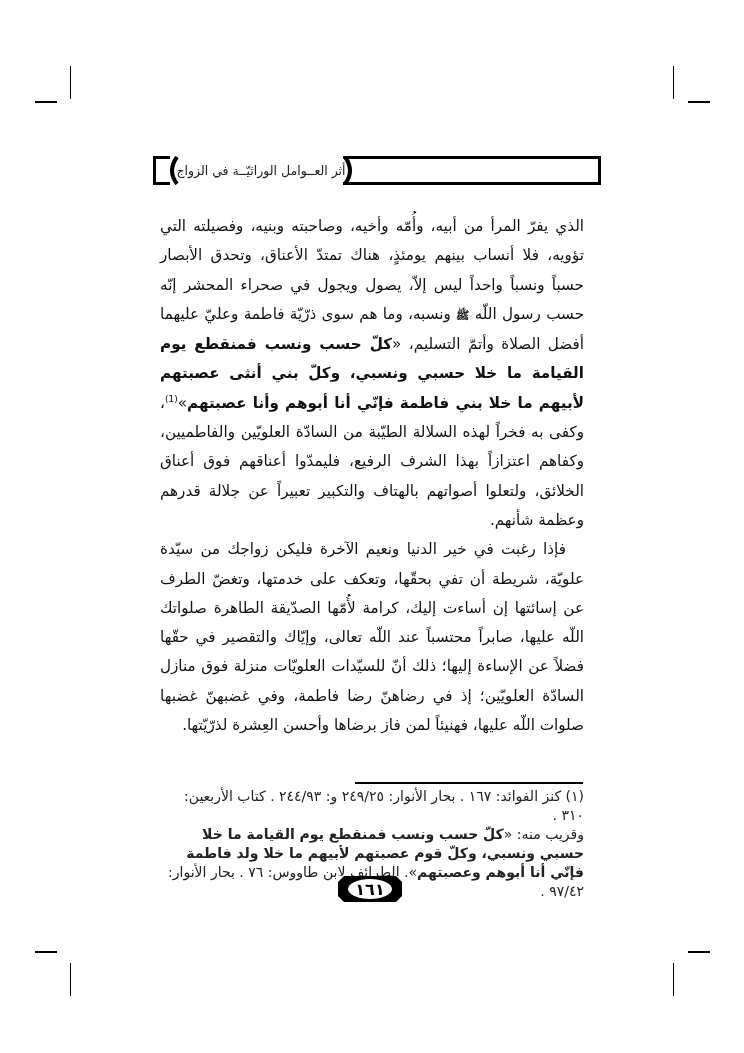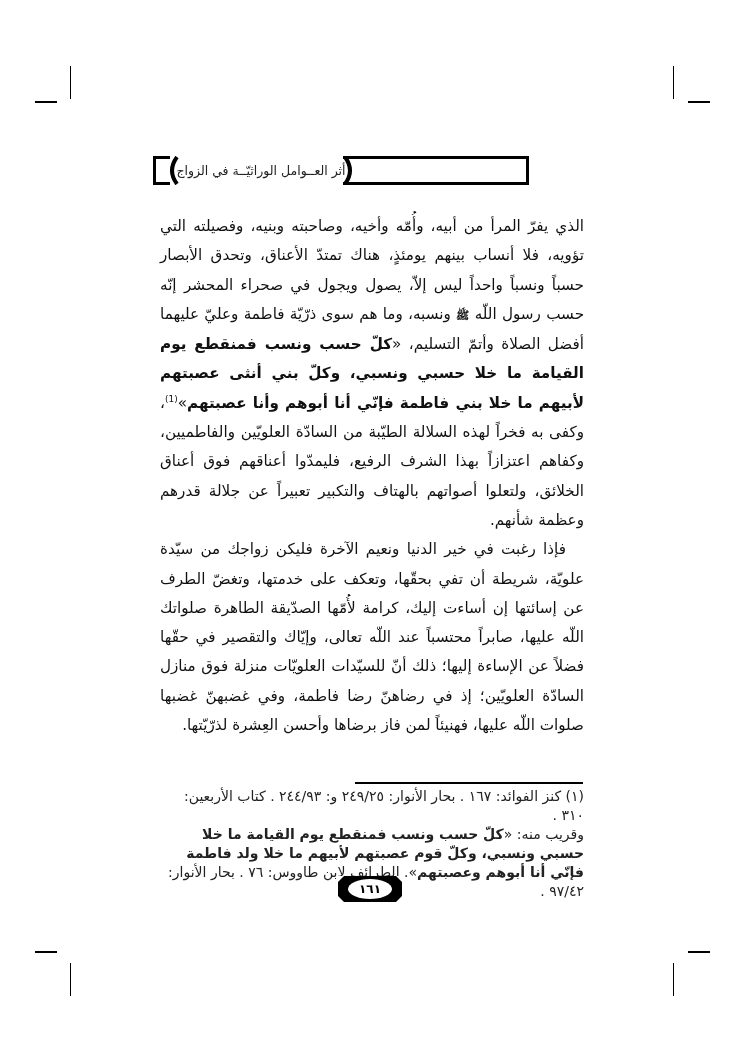--- a/index.html
+++ b/index.html
@@ -5,21 +5,21 @@
   html, body { margin: 0; padding: 0; }
   body {
     width: 744px; height: 1053px; background: #ffffff; position: relative; overflow: hidden;
     font-family: "DejaVu Sans", sans-serif; color: #111111;
   }
   .crop { position: absolute; background: #000; }
   .crop.v { width: 1px; height: 33px; }
   .crop.h { height: 2px; width: 22px; }
 
   
-  .header { position: absolute; left: 153px; top: 156px; width: 376px; height: 29px; }
+  .header { position: absolute; left: 153px; top: 156px; width: 448px; height: 29px; }
   .header .box-right {
     position: absolute; left: 190px; right: 0; top: 0; bottom: 0;
     border: 3px solid #000; border-left: none;
   }
   .header .box-left {
     position: absolute; left: 0; width: 14px; top: 0; bottom: 0;
     border: 3px solid #000; border-right: none;
   }
   .header .cap {
     position: absolute; top: 0; bottom: 0; width: 14px;
@@ -52,21 +52,21 @@
   .footnotes p { margin: 0; }
 
   
   .pagenum {
     position: absolute; left: 338px; top: 876px; width: 64px; height: 26px; background: #000;
     border-radius: 1px;
   }
   .pagenum .oval {
     position: absolute; left: 10px; top: 3px; width: 44px; height: 20px; background: #fff;
     border-radius: 50%; display: flex; align-items: center; justify-content: center;
-    font-size: 12px; font-weight: bold; color: #000;
+    font-size: 16px; font-weight: bold; color: #000;
   }
   .pagenum .notch { position: absolute; width: 6px; height: 6px; background: #fff; }
 </style>
 </head>
 <body>
 
 <div class="crop v" style="left:70px; top:66px;"></div>
 <div class="crop h" style="left:35px; top:101px;"></div>
 <div class="crop v" style="left:673px; top:66px;"></div>
 <div class="crop h" style="left:688px; top:101px;"></div>

